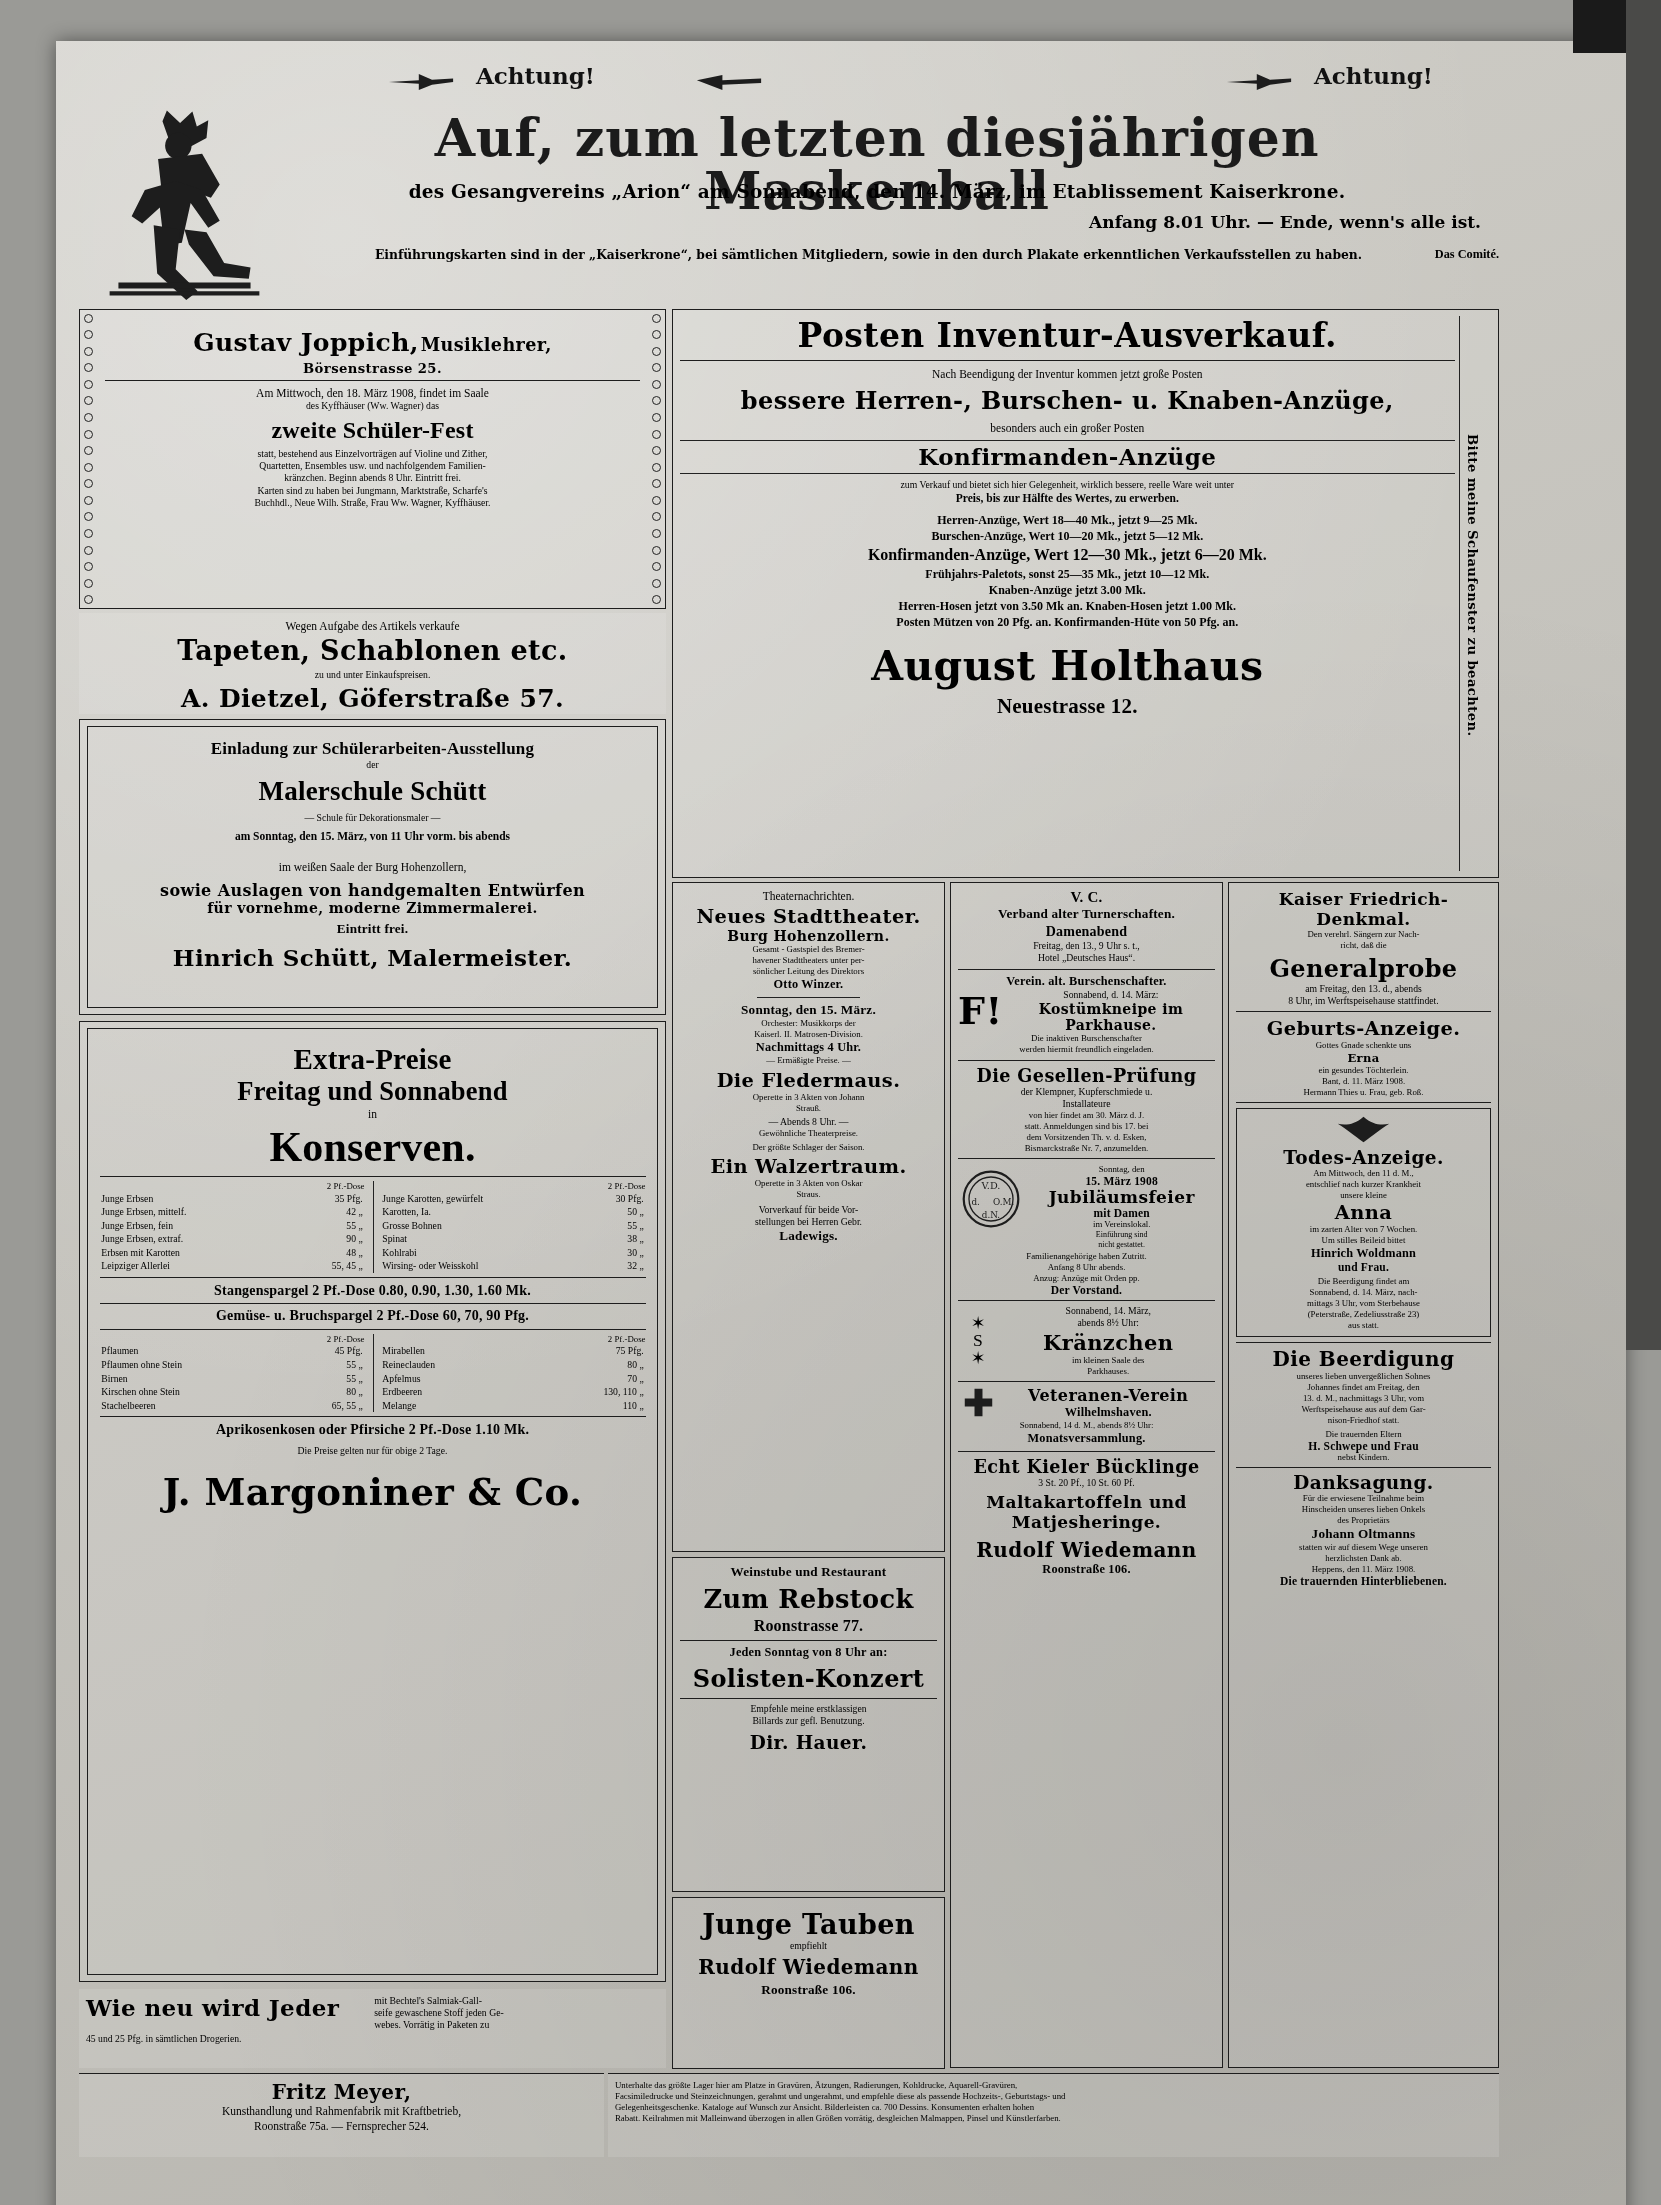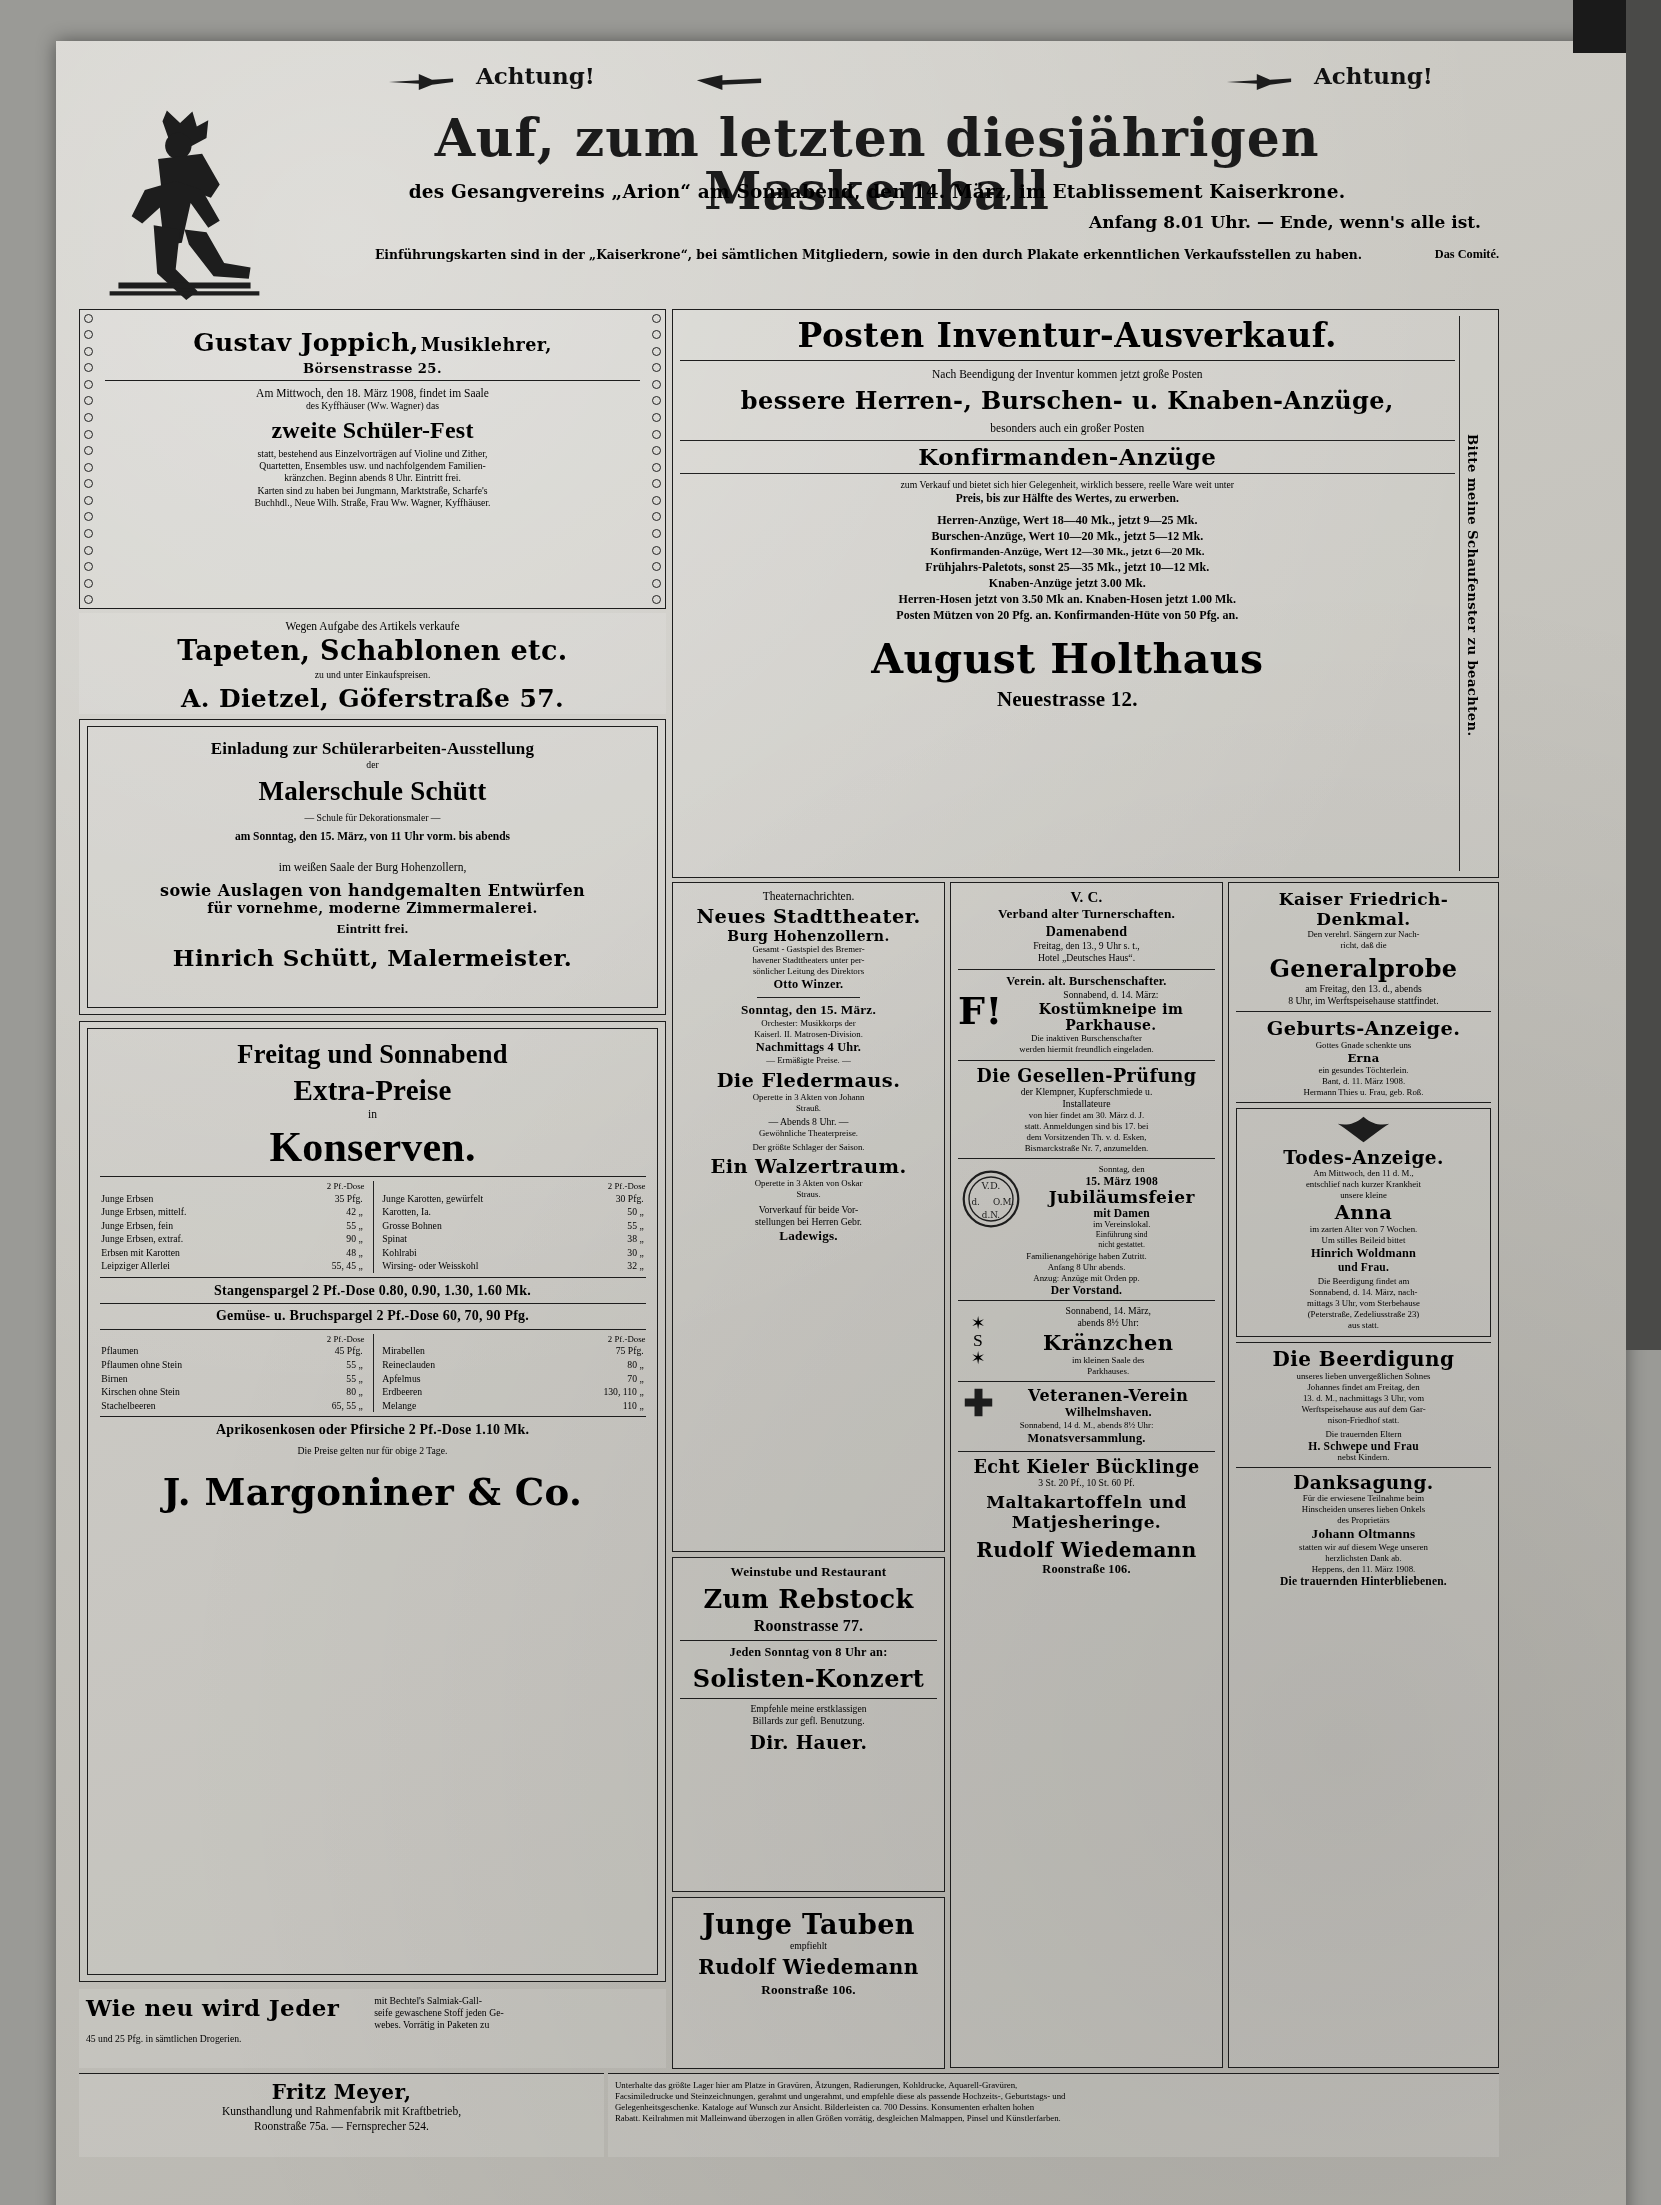--- a/index.html
+++ b/index.html
@@ -245,22 +245,22 @@
           <div class="center t26" style="margin-top:17px;font-weight:normal;">im weißen Saale der Burg Hohenzollern,</div>
           <div class="center frak" style="font-size:16px;margin-top:6.2px;">sowie Auslagen von handgemalten Entwürfen</div>
           <div class="center frak" style="font-size:14px;">für vornehme, moderne Zimmermalerei.</div>
           <div class="center fk" style="font-size:13.2px;margin-top:5.3px;">Eintritt frei.</div>
           <div class="center frak" style="font-size:23px;margin-top:7px;">Hinrich Schütt, Malermeister.</div>
         </div>
       </div>
 
       <div class="ad" style="left:0;top:712px;width:587px;height:961px;">
         <div style="border:0.9px solid #1d1d1d;height:100%;box-sizing:border-box;padding:9.7px 11.5px;">
+          <div class="center fk" style="font-size:29px;margin-top:4.4px;">Extra-Preise</div>
           <div class="center fk" style="font-size:26.5px;">Freitag und Sonnabend</div>
-          <div class="center fk" style="font-size:29px;margin-top:4.4px;">Extra-Preise</div>
           <div class="center t26">in</div>
           <div class="center fk" style="font-size:42px;margin-top:1.8px;">Konserven.</div>
           <div class="rule"></div>
           <div class="colsplit">
             <div>
               <div class="r" style="text-align:right;font-size:8.8px;">2 Pf.-Dose</div>
               <table class="price">
                   <tbody id="kons-left">
                     <tr>
                       <td>Junge Erbsen</td>
@@ -414,21 +414,21 @@
             <div class="rule"></div>
             <div class="center t26" style="margin-top:6.2px;">Nach Beendigung der Inventur kommen jetzt große Posten</div>
             <div class="center frak" style="font-size:24px;margin-top:5.3px;">bessere Herren-, Burschen- u. Knaben-Anzüge,</div>
             <div class="center t26" style="margin-top:5.3px;">besonders auch ein großer Posten</div>
             <div class="center frak" style="font-size:23px;margin-top:4.4px;border-top:1.8px double #222;border-bottom:1.8px double #222;padding:2.6px 0;">Konfirmanden-Anzüge</div>
             <div class="center t22" style="margin-top:5.3px;">zum Verkauf und bietet sich hier Gelegenheit, wirklich bessere, reelle Ware weit unter</div>
             <div class="center t26 b">Preis, bis zur Hälfte des Wertes, zu erwerben.</div>
             <div style="margin-top:6.2px;" id="holthaus-rows">
                 <div class="center" style="font-size: 12px; font-weight: bold; line-height: 1.35;">Herren-Anzüge, Wert 18—40 Mk., jetzt 9—25 Mk.</div>
                 <div class="center" style="font-size: 12px; font-weight: bold; line-height: 1.35;">Burschen-Anzüge, Wert 10—20 Mk., jetzt 5—12 Mk.</div>
-                <div class="center" style="font-size: 11px; font-weight: bold; line-height: 1.35;">Konfirmanden-Anzüge, Wert 12—30 Mk., jetzt 6—20 Mk.</div>
+                <div class="center" style="font-size: 16px; font-weight: bold; line-height: 1.35;">Konfirmanden-Anzüge, Wert 12—30 Mk., jetzt 6—20 Mk.</div>
                 <div class="center" style="font-size: 12px; font-weight: bold; line-height: 1.35;">Frühjahrs-Paletots, sonst 25—35 Mk., jetzt 10—12 Mk.</div>
                 <div class="center" style="font-size: 12px; font-weight: bold; line-height: 1.35;">Knaben-Anzüge jetzt 3.00 Mk.</div>
                 <div class="center" style="font-size: 12px; font-weight: bold; line-height: 1.35;">Herren-Hosen jetzt von 3.50 Mk an.   Knaben-Hosen jetzt 1.00 Mk.</div>
                 <div class="center" style="font-size: 12px; font-weight: bold; line-height: 1.35;">Posten Mützen von 20 Pfg. an.  Konfirmanden-Hüte von 50 Pfg. an.</div>
               </div>
             <div class="center frak" style="font-size:41px;margin-top:11.5px;">August Holthaus</div>
             <div class="center fk" style="font-size:21px;margin-top:4px;">Neuestrasse 12.</div>
           </div>
           <div style="width:31px;border-left:0.9px solid #222;position:relative;">
             <div class="vert" style="left:5.3px;top:8.8px;height:520px;">Bitte meine Schaufenster zu beachten.</div>

